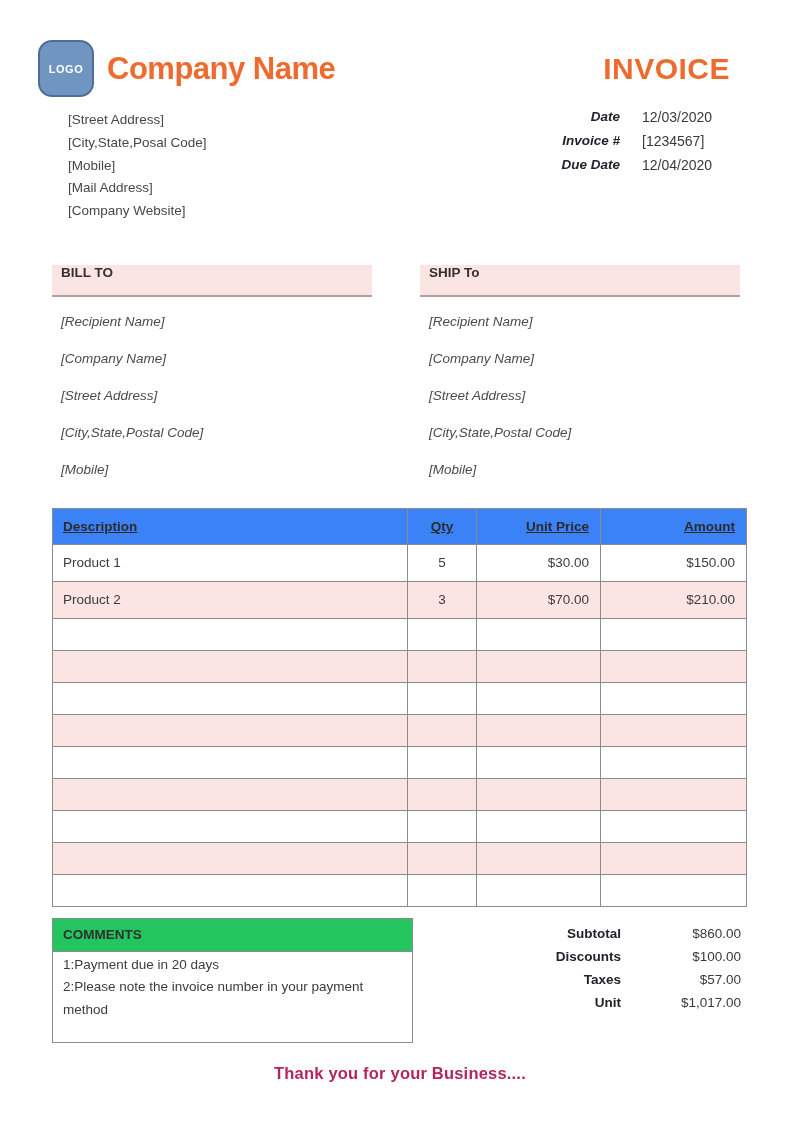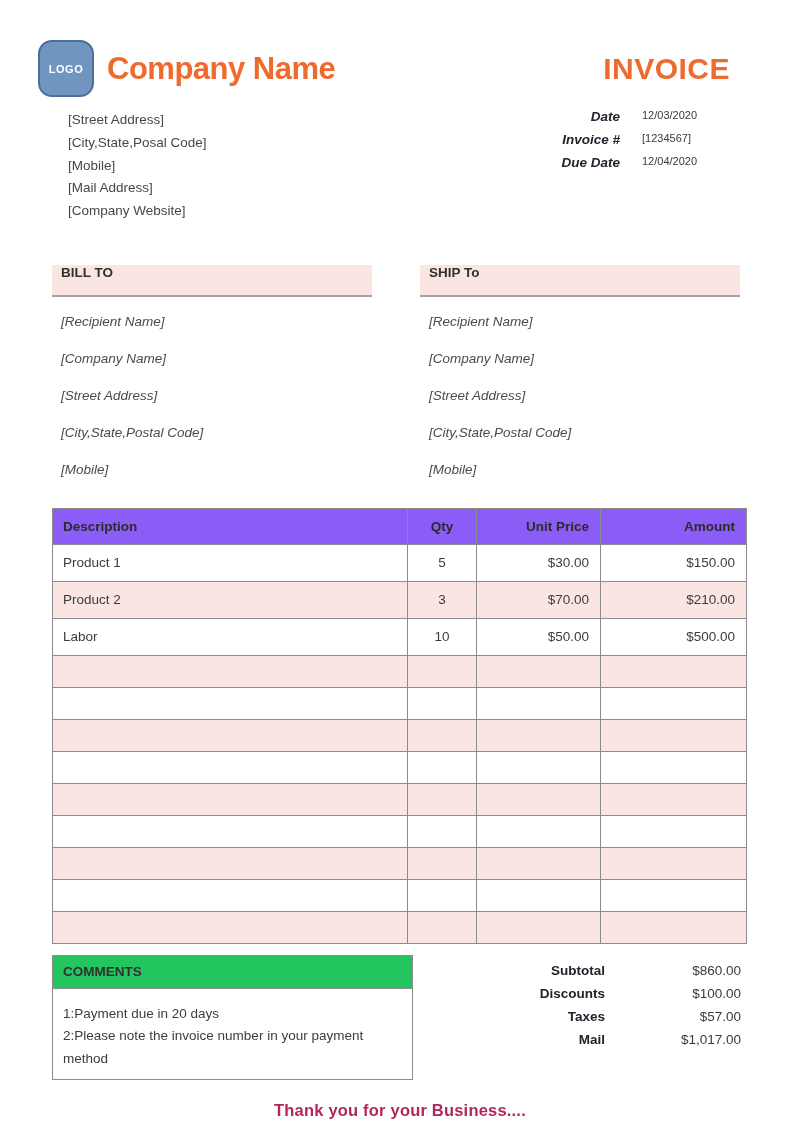--- a/index.html
+++ b/index.html
@@ -72,21 +72,21 @@
   .meta-label {
     font-weight: bold;
     font-style: italic;
     font-size: 13.5px;
     color: #21242C;
     text-align: right;
     padding-right: 22px !important;
     white-space: nowrap;
   }
   .meta-value {
-    font-size: 11px;
+    font-size: 14px;
     color: #3a3a3a;
     min-width: 76px;
     white-space: nowrap;
   }
 
   
   .parties {
     display: flex;
     justify-content: space-between;
     margin: 42px 60px 0 52px;
@@ -123,24 +123,25 @@
   .items th, .items td {
     border: 1px solid #8C8C8C;
     font-size: 13.5px;
     overflow: hidden;
   }
   .col-desc  { width: 355px; }
   .col-qty   { width: 69px; }
   .col-price { width: 124px; }
   .col-amt   { width: 146px; }
   .items thead th {
-    background: #8b5cf6;
+    background: #3b82f6;
     height: 36px;
     font-weight: bold;
     color: #2E2A2A;
+    text-decoration: underline;
   }
   .items th.a-left,  .items td.a-left  { text-align: left;  padding-left: 10px; }
   .items th.a-center,.items td.a-center{ text-align: center; }
   .items th.a-right, .items td.a-right { text-align: right; padding-right: 11px; }
   .items tbody td { height: 37px; color: #3c3c3c; }
   .items tbody tr.empty td { height: 32px; }
   .items tbody tr:nth-child(even) td { background: #FBE5E2; }
 
   
   .bottom-row {
@@ -160,33 +161,32 @@
     height: 33px;
     display: flex;
     align-items: center;
     padding-left: 10px;
   }
   .comments-header span {
     font-size: 13.5px;
     font-weight: bold;
     color: #33302F;
   }
-  .comments-body { padding: 14px 12px 0 10px; }
+  .comments-body { padding: 2px 12px 0 10px; }
   .comments-body div {
     font-size: 13.5px;
     color: #3c3c3c;
     line-height: 22.5px;
   }
   .totals { width: 292px; padding-top: 8px; }
   .totals-row {
     display: flex;
     justify-content: flex-end;
     align-items: baseline;
     margin-bottom: 8px;
-    gap: 16px;
   }
   .totals-label {
     font-size: 13.5px;
     font-weight: bold;
     color: #20232B;
     text-align: right;
     flex: 1;
   }
   .totals-value {
     font-size: 13.5px;
@@ -289,26 +289,20 @@
         <td class="a-center">5</td>
         <td class="a-right">$30.00</td>
         <td class="a-right">$150.00</td>
       </tr>
       <tr>
         <td class="a-left">Product 2</td>
         <td class="a-center">3</td>
         <td class="a-right">$70.00</td>
         <td class="a-right">$210.00</td>
       </tr>
-      <tr>
-        <td class="a-left">Labor</td>
-        <td class="a-center">10</td>
-        <td class="a-right">$50.00</td>
-        <td class="a-right">$500.00</td>
-      </tr>
       <tr class="empty">
           <td></td>
           <td></td>
           <td></td>
           <td></td>
         </tr>
       <tr class="empty">
           <td></td>
           <td></td>
           <td></td>
@@ -376,21 +370,21 @@
       </div>
       <div class="totals-row">
         <div class="totals-label">Discounts</div>
         <div class="totals-value">$100.00</div>
       </div>
       <div class="totals-row">
         <div class="totals-label">Taxes</div>
         <div class="totals-value">$57.00</div>
       </div>
       <div class="totals-row">
-        <div class="totals-label">Mail</div>
+        <div class="totals-label">Unit</div>
         <div class="totals-value">$1,017.00</div>
       </div>
     </div>
   </div>
 
   <div class="footer">
     <span>Thank you for your Business....</span>
   </div>
 
 </div>

